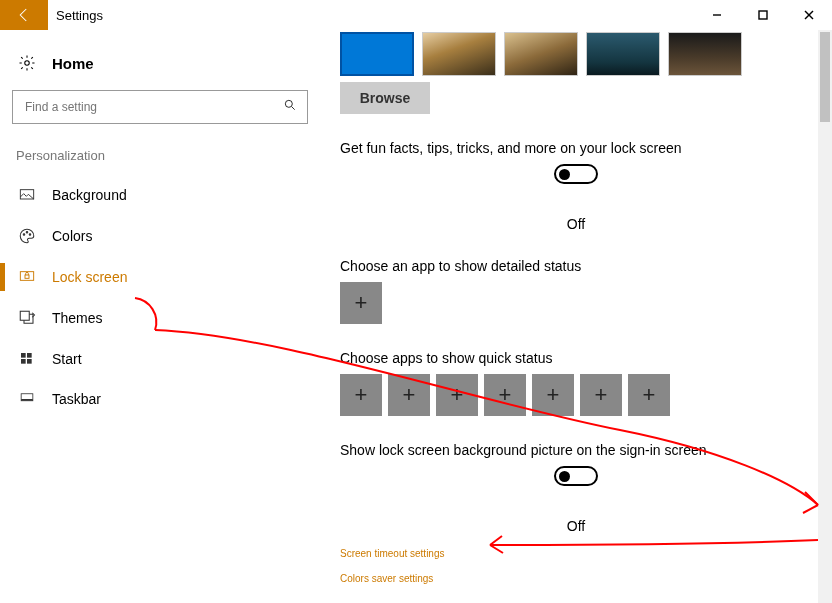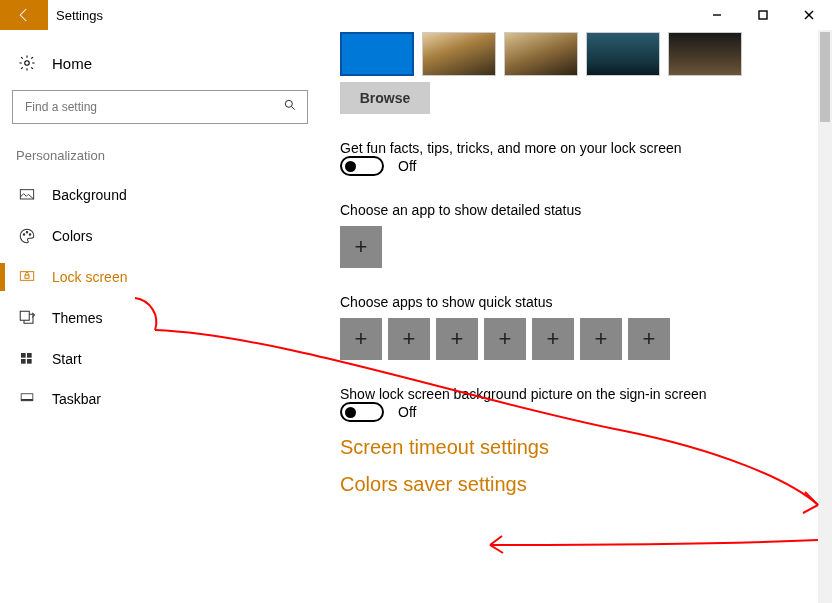--- a/index.html
+++ b/index.html
@@ -11,49 +11,49 @@
   .back-btn { width: 48px; background: #cc7a00; display: flex; align-items: center; justify-content: center; color: #fff; font-size: 18px; }
   .title { flex: 0 0 auto; padding: 0 8px; display: flex; align-items: center; font-size: 13px; }
   .title-spacer { flex: 1; }
   .winbtn { width: 46px; display: flex; align-items: center; justify-content: center; font-size: 13px; }
   .winbtn svg { width: 10px; height: 10px; }
 
   .content { display: flex; height: calc(603px - 30px); }
 
   
   .sidebar { width: 320px; padding: 18px 12px 0 12px; }
-  .home-row { display: flex; align-items: center; gap: 14px; padding: 6px 4px 18px 4px; font-size: 15px; }
+  .home-row { display: flex; align-items: center; gap: 14px; padding: 6px 4px 18px 4px; font-size: 15px; font-weight: bold; }
   .home-row .icon { width: 22px; display: flex; justify-content: center; }
   .searchbox { height: 34px; border: 1px solid #999; display: flex; align-items: center; padding: 0 10px; margin-bottom: 20px; }
   .searchbox input { flex: 1; border: 0; outline: 0; font-size: 12px; background: transparent; color: #0f766e; }
   .section-label { color: #777; font-size: 13px; padding: 4px 4px 12px 4px; }
   .nav-item { display: flex; align-items: center; gap: 14px; padding: 12px 4px; font-size: 14px; position: relative; }
   .nav-item .icon { width: 22px; display: flex; justify-content: center; color: #333; }
   .nav-item.selected { color: #cc7a00; }
   .nav-item.selected .icon { color: #cc7a00; }
   .selbar { position: absolute; left: -12px; top: 6px; bottom: 6px; width: 5px; background: #cc7a00; }
 
   
   .main { flex: 1; padding: 0 20px 20px 20px; overflow: hidden; position: relative; }
   .thumbs { display: flex; gap: 8px; margin-top: 2px; }
   .thumb { width: 74px; height: 44px; background: #888; border: 1px solid #ccc; }
   .thumb.blue { background: #0078d7; border: 2px solid #0052a3; }
   .browse-btn { margin-top: 6px; width: 90px; height: 32px; background: #ccc; display: flex; align-items: center; justify-content: center; font-size: 14px; color: #333; font-weight: bold; }
 
   .setting-label { font-size: 14px; margin-top: 26px; }
-  .toggle-row { display: flex; align-items: center; gap: 14px; margin-top: 0; }
+  .toggle-row { display: flex; align-items: center; gap: 32px; margin-top: 8px; flex-direction: column; }
   .toggle { width: 44px; height: 20px; border: 2px solid #000; border-radius: 20px; position: relative; }
   .toggle .knob { width: 11px; height: 11px; background: #000; border-radius: 50%; position: absolute; top: 2.5px; left: 3px; }
   .toggle-label { font-size: 14px; }
 
   .tile { width: 42px; height: 42px; background: #888; display: flex; align-items: center; justify-content: center; font-size: 22px; color: #222; margin-top: 8px; }
   .tile-row { display: flex; gap: 6px; margin-top: 8px; }
   .tile-row .tile { margin-top: 0; }
 
-  .linktext { color: #cc7a00; font-size: 20px; margin-top: 14px; cursor: pointer; }
+  .linktext { color: #cc7a00; font-size: 10px; margin-top: 14px; cursor: pointer; }
 
   
   .vscroll-hint { position: absolute; right: 0; top: 30px; bottom: 0; width: 14px; background: #f1f1f1; }
   .vscroll-thumb { position: absolute; right: 2px; width: 10px; top: 32px; height: 90px; background: #c1c1c1; }
 
   
   .annot { position: absolute; left:0; top:0; pointer-events: none; }
 
   
   svg { stroke: currentColor; fill: none; stroke-width: 1.4; }

